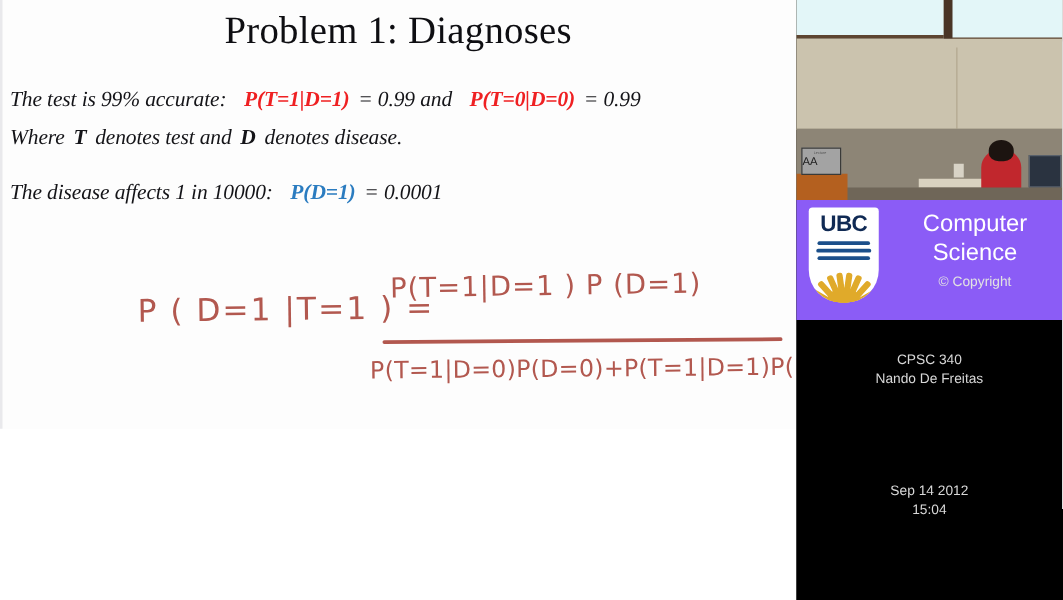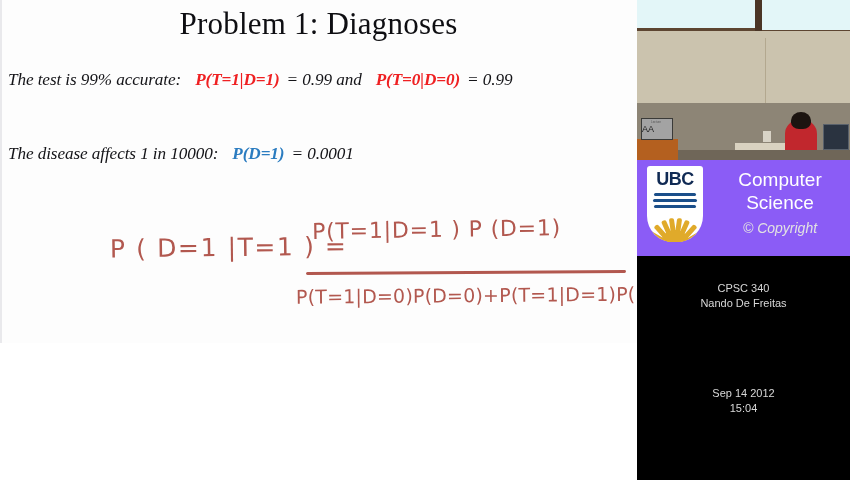--- a/index.html
+++ b/index.html
@@ -263,24 +263,23 @@
   .logo-line {
     font-family: "Liberation Sans", sans-serif;
     font-size: 19px;
     color: #ffffff;
     line-height: 23px;
     text-align: center;
   }
   #copyright {
     margin-top: 6px;
     font-family: "Liberation Sans", sans-serif;
-    font-size: 14px;
+    font-size: 11px;
     color: #e2e2e2;
     text-align: center;
-    font-style: italic;
   }
 
   #course-info {
     position: absolute; left: 0; top: 281px;
     width: 213px;
     text-align: center;
   }
   .course-line {
     font-family: "Liberation Sans", sans-serif;
     font-size: 11px;
@@ -306,20 +305,23 @@
 
   <div id="slide">
     <div id="slide-edge-left"></div>
 
     <div id="slide-title">Problem 1: Diagnoses</div>
 
     <div class="body-line" id="line1">
       <span>The test is 99% accurate:</span><span class="sp"></span><span class="sp"></span><span class="red">P(T=1|D=1)</span><span class="sp"></span><span>= 0.99 and</span><span class="sp"></span><span class="sp"></span><span class="red">P(T=0|D=0)</span><span class="sp"></span><span>= 0.99</span>
     </div>
 
+    <div class="body-line" id="line2">
+      <span>Where</span><span class="sp"></span><span class="bk">T</span><span class="sp"></span><span>denotes test and</span><span class="sp"></span><span class="bk">D</span><span class="sp"></span><span>denotes disease.</span>
+    </div>
 
     <div class="body-line" id="line3">
       <span>The disease affects 1 in 10000:</span><span class="sp"></span><span class="sp"></span><span class="blue">P(D=1)</span><span class="sp"></span><span>= 0.0001</span>
     </div>
 
     <div id="handwriting">
       <div class="ink" id="hw-lhs">P ( D=1 |T=1 )  =</div>
       <div class="ink" id="hw-num">P(T=1|D=1 ) P (D=1)</div>
       <div id="hw-bar"></div>
       <div class="ink" id="hw-den">P(T=1|D=0)P(D=0)+P(T=1|D=1)P(D=1)</div>

